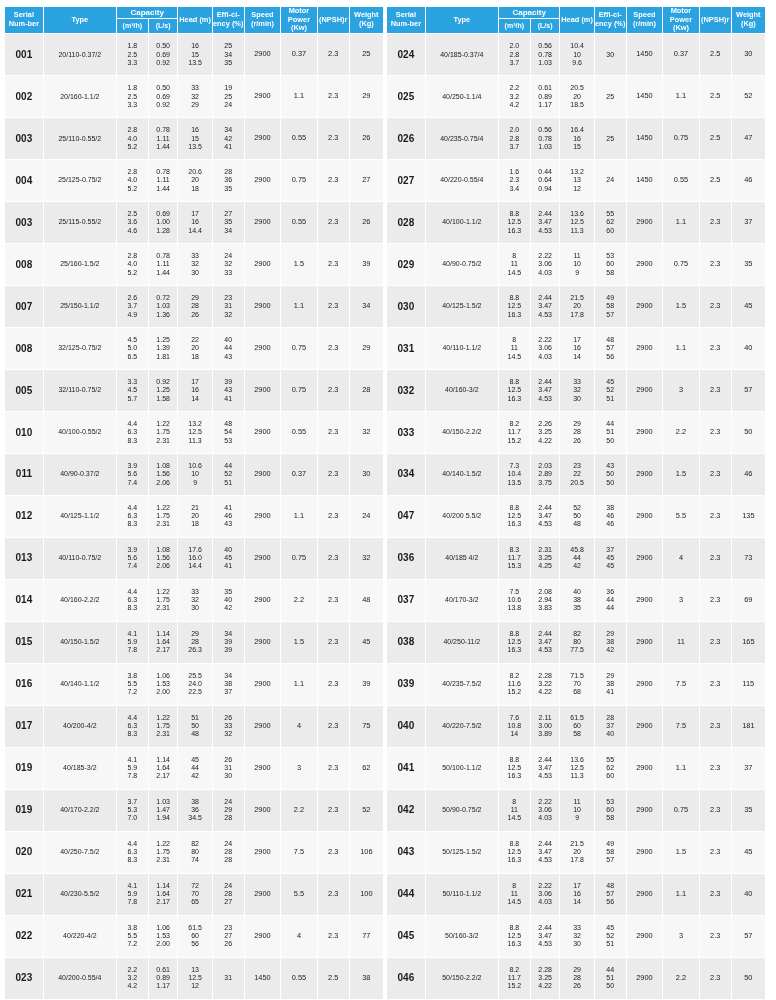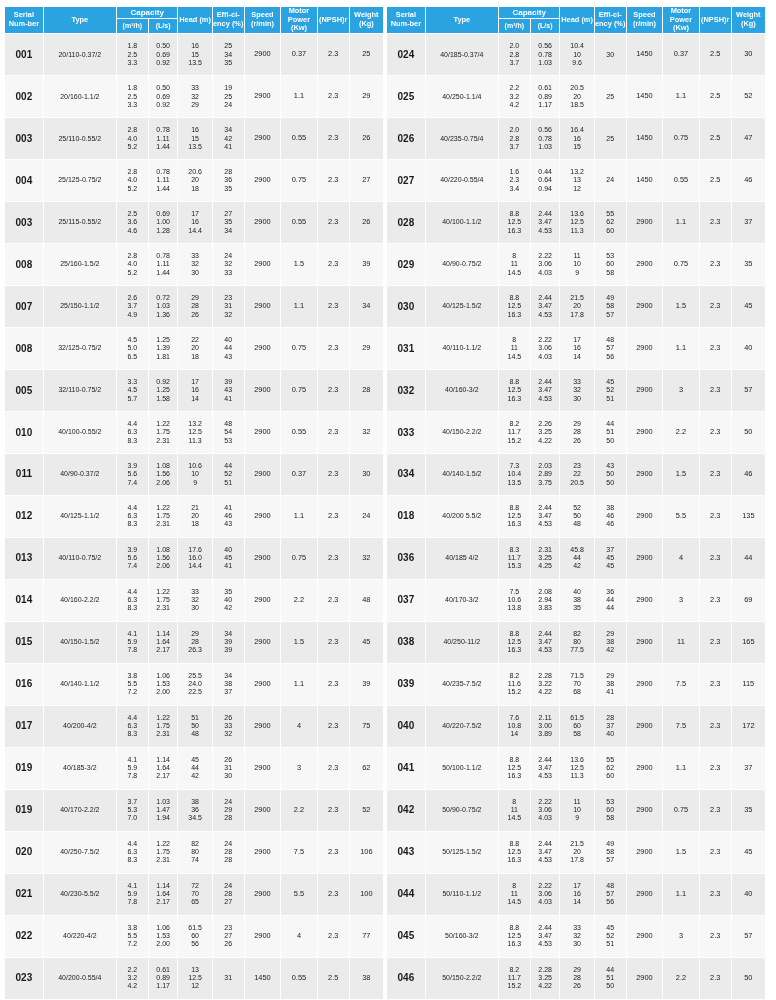--- a/index.html
+++ b/index.html
@@ -805,21 +805,21 @@
 20.5</td>
           <td class="multi">43
 50
 50</td>
           <td class="single">2900</td>
           <td class="single">1.5</td>
           <td class="single">2.3</td>
           <td class="single">46</td>
         </tr>
         <tr class="alt">
-          <td class="serial">018</td>
+          <td class="serial">047</td>
           <td class="type">40/200 5.5/2</td>
           <td class="multi">8.8
 12.5
 16.3</td>
           <td class="multi">2.44
 3.47
 4.53</td>
           <td class="multi">52
 50
 48</td>
@@ -842,21 +842,21 @@
 4.25</td>
           <td class="multi">45.8
 44
 42</td>
           <td class="multi">37
 45
 45</td>
           <td class="single">2900</td>
           <td class="single">4</td>
           <td class="single">2.3</td>
-          <td class="single">44</td>
+          <td class="single">73</td>
         </tr>
         <tr class="alt">
           <td class="serial">037</td>
           <td class="type">40/170-3/2</td>
           <td class="multi">7.5
 10.6
 13.8</td>
           <td class="multi">2.08
 2.94
 3.83</td>
@@ -922,21 +922,21 @@
 3.89</td>
           <td class="multi">61.5
 60
 58</td>
           <td class="multi">28
 37
 40</td>
           <td class="single">2900</td>
           <td class="single">7.5</td>
           <td class="single">2.3</td>
-          <td class="single">172</td>
+          <td class="single">181</td>
         </tr>
         <tr class="alt">
           <td class="serial">041</td>
           <td class="type">50/100-1.1/2</td>
           <td class="multi">8.8
 12.5
 16.3</td>
           <td class="multi">2.44
 3.47
 4.53</td>

